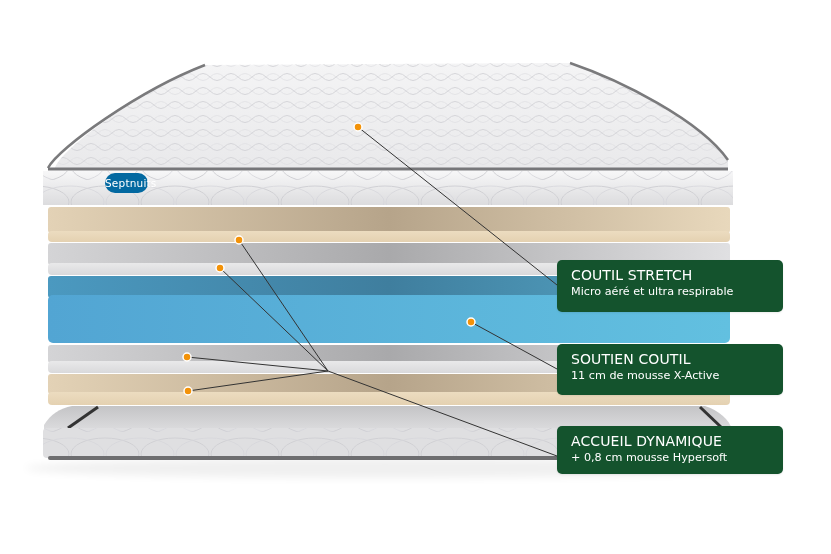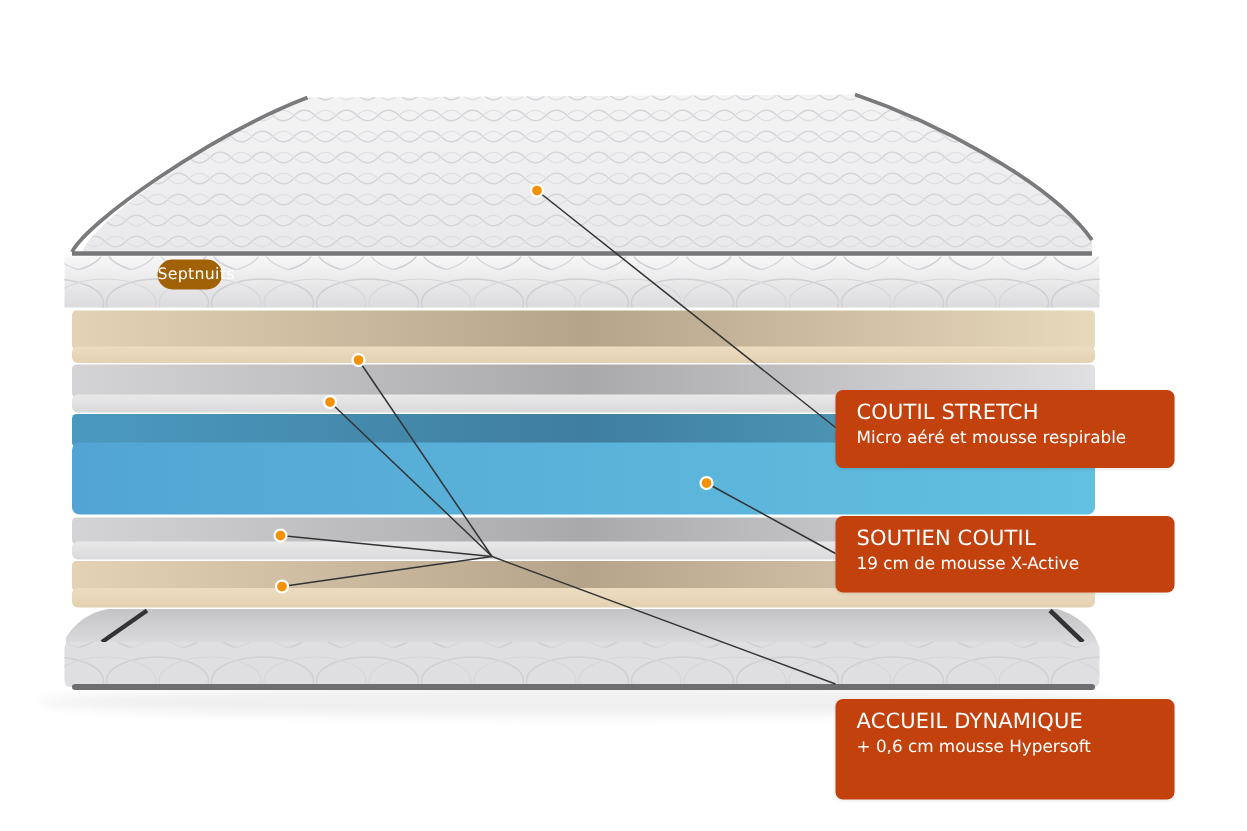--- a/index.html
+++ b/index.html
@@ -2,42 +2,42 @@
 <html><head>
   <meta charset="utf-8">
   <style>
     html, body { margin: 0; padding: 0; background: #ffffff; }
     body { width: 831px; height: 554px; position: relative; overflow: hidden; font-family: "DejaVu Sans", sans-serif; }
     .stage { position: absolute; left: 0; top: 0; width: 831px; height: 554px; }
     svg.scene { position: absolute; left: 0; top: 0; }
 
     .brand-badge {
       position: absolute; left: 105px; top: 173px; width: 43px; height: 20px;
-      background: #a16207; border-radius: 10px; color: #fff;
+      background: #0369a1; border-radius: 10px; color: #fff;
       font-family: "DejaVu Sans", sans-serif; font-size: 10.5px; line-height: 20px;
       text-align: center; letter-spacing: 0.2px;
     }
 
     .callout {
       position: absolute; left: 557px; width: 226px;
-      background: #c2410c; border-radius: 5px; color: #ffffff;
+      background: #14532d; border-radius: 5px; color: #ffffff;
       box-sizing: border-box; padding: 7px 10px 0 14px;
       box-shadow: 0 1px 2px rgba(0,0,0,0.08);
     }
     .callout .title {
       font-family: "DejaVu Sans", sans-serif; font-size: 14px; line-height: 17px;
       letter-spacing: 0.1px; white-space: nowrap;
     }
     .callout .desc {
       font-family: "DejaVu Sans", sans-serif; font-size: 11.2px; line-height: 15px;
       white-space: nowrap;
     }
     .c1 { top: 260px; height: 52px; }
     .c2 { top: 344px; height: 51px; }
-    .c3 { top: 426px; height: 67px; margin-top: 40px; }
+    .c3 { top: 426px; height: 48px; }
   </style>
 </head>
 <body>
 
 <div class="stage">
   <svg class="scene" width="831" height="554" viewBox="0 0 831 554">
     <defs>
       <linearGradient id="topSurf" x1="0" y1="0" x2="0" y2="1">
         <stop offset="0" stop-color="#f4f4f5"></stop>
         <stop offset="1" stop-color="#e9e9eb"></stop>
@@ -154,25 +154,25 @@
       <circle cx="471" cy="322" r="4" fill="#f39208" stroke="#ffffff" stroke-width="1.5"></circle>
       <circle cx="187" cy="357" r="4" fill="#f39208" stroke="#ffffff" stroke-width="1.5"></circle>
       <circle cx="188" cy="391" r="4" fill="#f39208" stroke="#ffffff" stroke-width="1.5"></circle>
     </g>
   </svg>
 
   <div class="brand-badge">Septnuits</div>
 
   <div class="callout c1">
     <div class="title">COUTIL STRETCH</div>
-    <div class="desc">Micro aéré et mousse respirable</div>
+    <div class="desc">Micro aéré et ultra respirable</div>
   </div>
 
   <div class="callout c2">
     <div class="title">SOUTIEN COUTIL</div>
-    <div class="desc">19 cm de mousse X-Active</div>
+    <div class="desc">11 cm de mousse X-Active</div>
   </div>
 
   <div class="callout c3">
     <div class="title">ACCUEIL DYNAMIQUE</div>
-    <div class="desc">+ 0,6 cm mousse Hypersoft</div>
+    <div class="desc">+ 0,8 cm mousse Hypersoft</div>
   </div>
 </div>
 
 </body></html>

